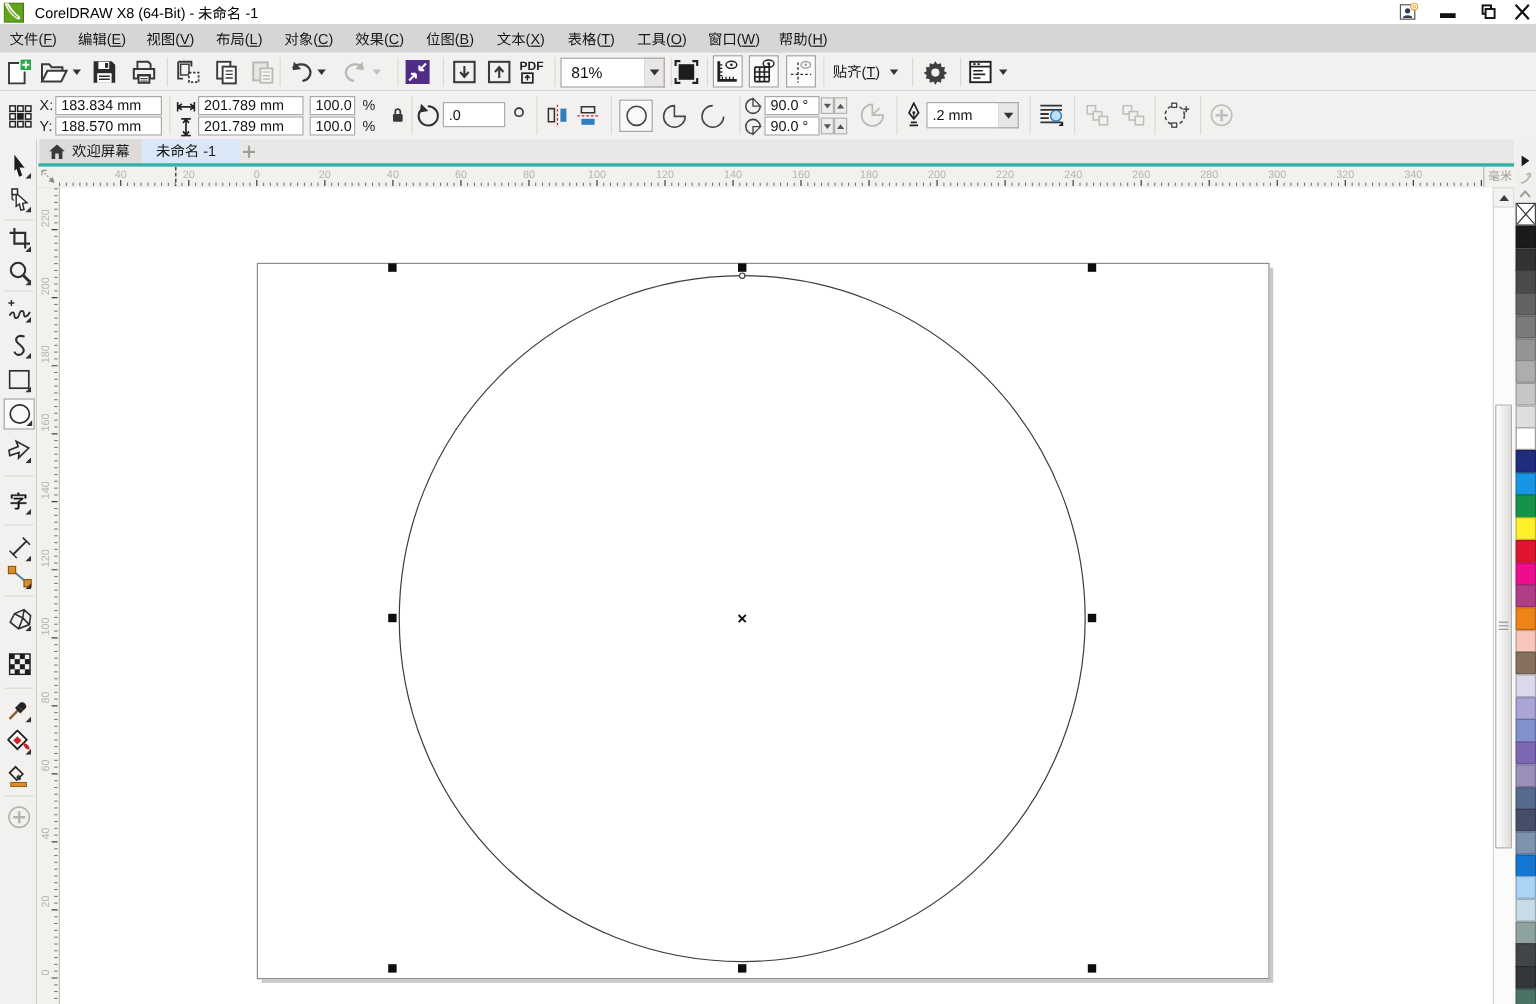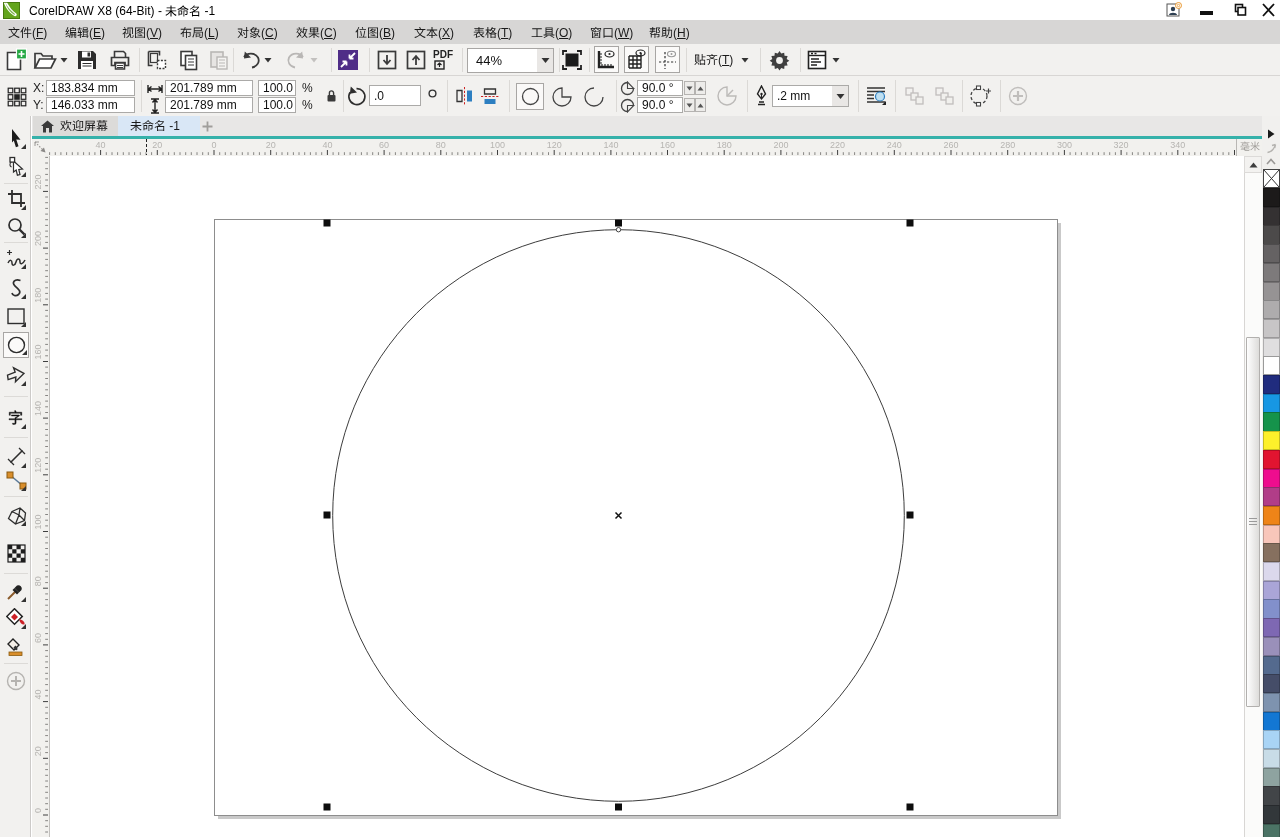--- a/index.html
+++ b/index.html
@@ -219,21 +219,21 @@
     </svg>
   </div>
 <div style="left:432px;top:48px;width:26px;height:24px;">
     <svg width="26" height="24" viewBox="0 0 26 24">
       <text x="1" y="10" font-family="Liberation Sans" font-size="10" font-weight="bold" fill="#222">PDF</text>
       <rect x="3" y="13" width="9" height="8" fill="none" stroke="#222" stroke-width="1.4"></rect>
       <path d="M7.5 19 v-4 M5.5 17 L7.5 15 L9.5 17" fill="none" stroke="#222" stroke-width="1.2"></path>
     </svg>
   </div>
 <div style="left:462px;top:48px;width:1px;height:24px;background:#dbd9d6;"></div>
-<div style="left:467px;top:48px;width:71px;height:25px;background:#fff;border:1px solid #a8a6a4;font-size:13px;color:#111;display:flex;align-items:center;padding-left:8px;">44%</div>
+<div style="left:467px;top:48px;width:71px;height:25px;background:#fff;border:1px solid #a8a6a4;font-size:13px;color:#111;display:flex;align-items:center;padding-left:8px;">81%</div>
 <div style="left:537px;top:48px;width:17px;height:25px;background:#e9e7e5;border:1px solid #a8a6a4;border-left:none;display:flex;align-items:center;justify-content:center;">
     <svg width="9" height="7" viewBox="0 0 9 7" style="position:relative">
       <path d="M0.5 1 h8 L4.5 6 z" fill="#333"></path>
     </svg>
   </div>
 <div style="left:559px;top:48px;width:1px;height:24px;background:#dbd9d6;"></div>
 <div style="left:561px;top:49px;width:22px;height:22px;">
     <svg width="22" height="22" viewBox="0 0 22 22">
       <path d="M2 6 V2 h4 M16 2 h4 v4 M20 16 v4 h-4 M6 20 H2 v-4" fill="none" stroke="#222" stroke-width="1.8"></path>
       <rect x="4.5" y="4.5" width="13" height="13" fill="#1c1c1c"></rect>
@@ -307,21 +307,21 @@
       <rect x="7.7" y="14.2" width="4.6" height="4.6" fill="none" stroke="#222" stroke-width="1.2"></rect>
       <rect x="14.2" y="1.2" width="4.6" height="4.6" fill="none" stroke="#222" stroke-width="1.2"></rect>
       <rect x="14.2" y="7.7" width="4.6" height="4.6" fill="none" stroke="#222" stroke-width="1.2"></rect>
       <rect x="14.2" y="14.2" width="4.6" height="4.6" fill="none" stroke="#222" stroke-width="1.2"></rect>
       <rect x="7.2" y="7.2" width="5.6" height="5.6" fill="#222"></rect>
     </svg>
   </div>
 <div style="left:33px;top:81px;width:14px;height:14px;font-size:12px;color:#222;">X:</div>
 <div style="left:33px;top:98px;width:14px;height:14px;font-size:12px;color:#222;">Y:</div>
 <div style="left:46px;top:80px;width:89px;height:16px;background:#fff;border:1px solid #abaaa8;font-size:12px;color:#111;display:flex;align-items:center;padding-left:4px;white-space:nowrap;">183.834 mm</div>
-<div style="left:46px;top:97px;width:89px;height:16px;background:#fff;border:1px solid #abaaa8;font-size:12px;color:#111;display:flex;align-items:center;padding-left:4px;white-space:nowrap;">146.033 mm</div>
+<div style="left:46px;top:97px;width:89px;height:16px;background:#fff;border:1px solid #abaaa8;font-size:12px;color:#111;display:flex;align-items:center;padding-left:4px;white-space:nowrap;">188.570 mm</div>
 <div style="left:141px;top:80px;width:1px;height:32px;background:#dbd9d6;"></div>
 <div style="left:147px;top:84px;width:16px;height:10px;">
     <svg width="16" height="10" viewBox="0 0 16 10">
       <path d="M1 1 v8 M15 1 v8 M1.5 5 h13 M4.5 2.5 L1.5 5 L4.5 7.5 M11.5 2.5 L14.5 5 L11.5 7.5" fill="none" stroke="#222" stroke-width="1.4"></path>
     </svg>
   </div>
 <div style="left:150px;top:98px;width:10px;height:16px;">
     <svg width="10" height="16" viewBox="0 0 10 16">
       <path d="M1 1 h8 M1 15 h8 M5 1.5 v13 M2.5 4.5 L5 1.5 L7.5 4.5 M2.5 11.5 L5 14.5 L7.5 11.5" fill="none" stroke="#222" stroke-width="1.4"></path>
     </svg>

